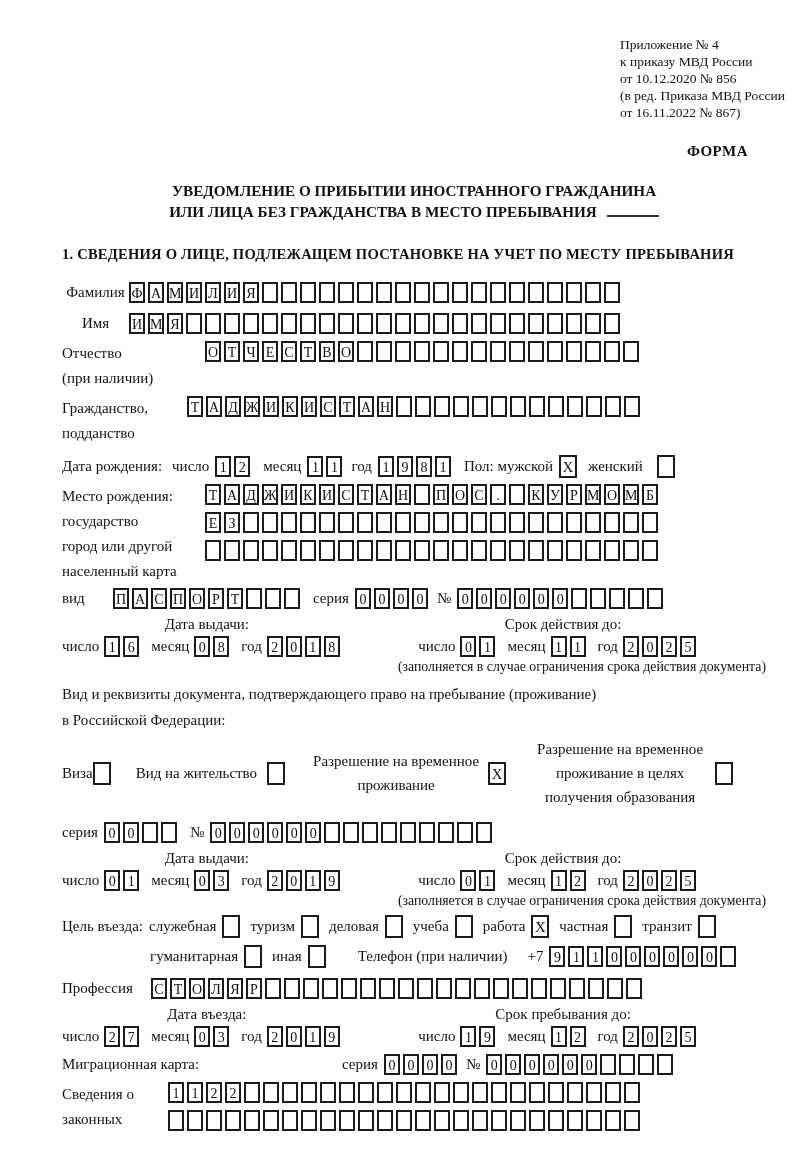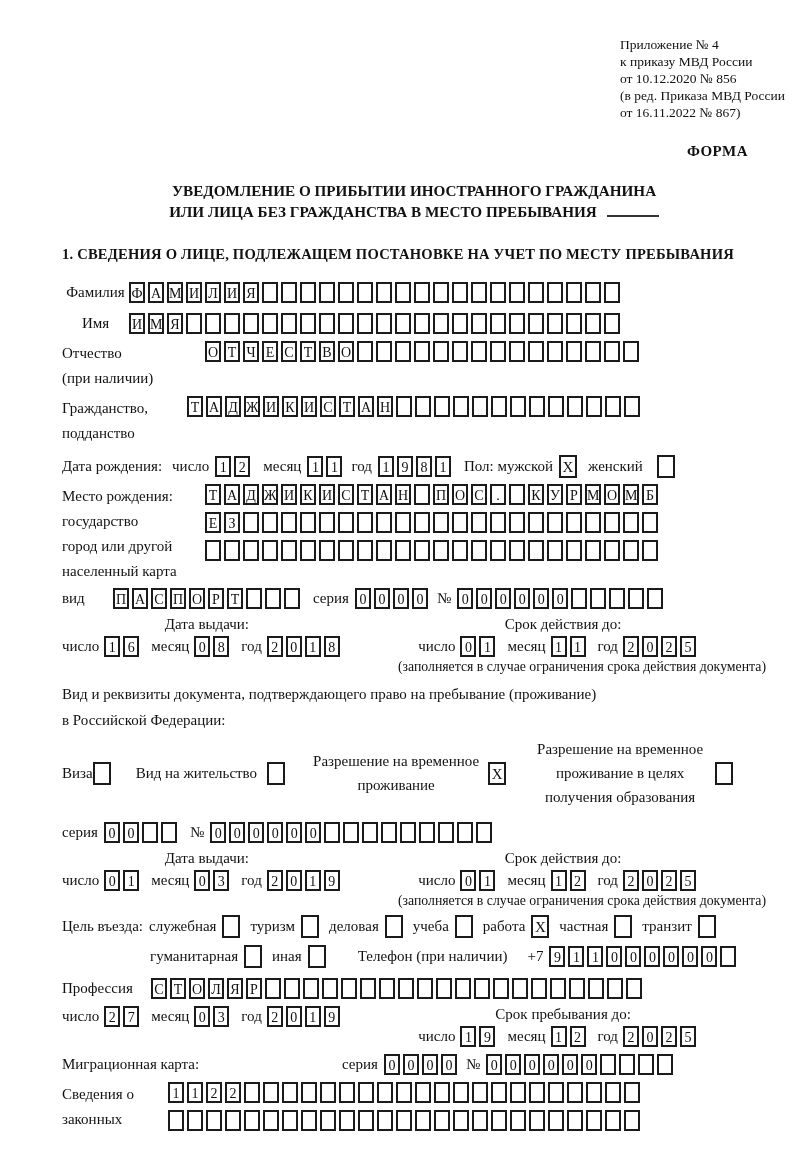--- a/index.html
+++ b/index.html
@@ -258,20 +258,21 @@
       <span class="cells"><span class="cell">9</span><span class="cell">1</span><span class="cell">1</span><span class="cell">0</span><span class="cell">0</span><span class="cell">0</span><span class="cell">0</span><span class="cell">0</span><span class="cell">0</span><span class="cell">&nbsp;</span></span>
     </div>
 
     <div class="row">
       <span class="lbl w-prof">Профессия</span>
       <span class="cells"><span class="cell">С</span><span class="cell">Т</span><span class="cell">О</span><span class="cell">Л</span><span class="cell">Я</span><span class="cell">Р</span><span class="cell">&nbsp;</span><span class="cell">&nbsp;</span><span class="cell">&nbsp;</span><span class="cell">&nbsp;</span><span class="cell">&nbsp;</span><span class="cell">&nbsp;</span><span class="cell">&nbsp;</span><span class="cell">&nbsp;</span><span class="cell">&nbsp;</span><span class="cell">&nbsp;</span><span class="cell">&nbsp;</span><span class="cell">&nbsp;</span><span class="cell">&nbsp;</span><span class="cell">&nbsp;</span><span class="cell">&nbsp;</span><span class="cell">&nbsp;</span><span class="cell">&nbsp;</span><span class="cell">&nbsp;</span><span class="cell">&nbsp;</span><span class="cell">&nbsp;</span></span>
     </div>
 
     <div class="dates-pair">
       <div class="date-block">
+        <div class="date-head">Дата въезда:</div>
         <div class="date-row">
           <span class="lbl">число</span>
           <span class="cells"><span class="cell">2</span><span class="cell">7</span></span>
           <span class="lbl">месяц</span>
           <span class="cells"><span class="cell">0</span><span class="cell">3</span></span>
           <span class="lbl">год</span>
           <span class="cells"><span class="cell">2</span><span class="cell">0</span><span class="cell">1</span><span class="cell">9</span></span>
         </div>
       </div>
       <div class="date-block">

